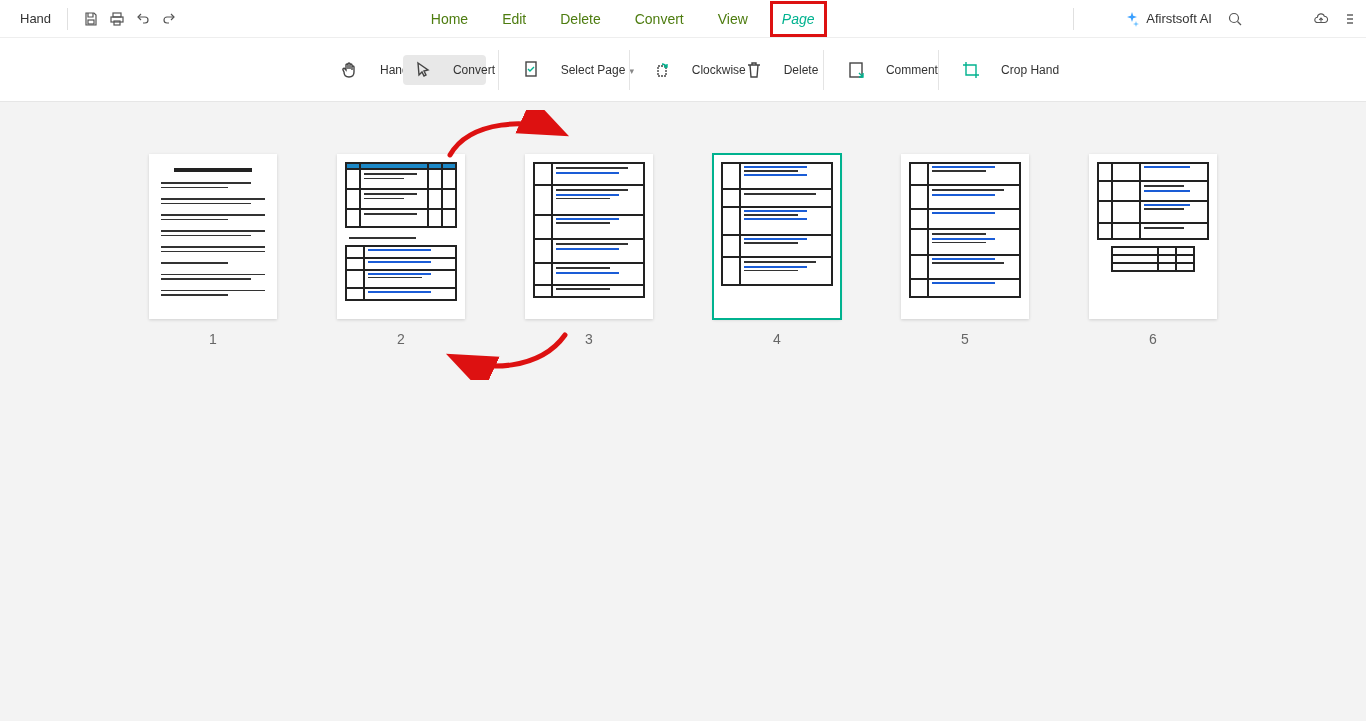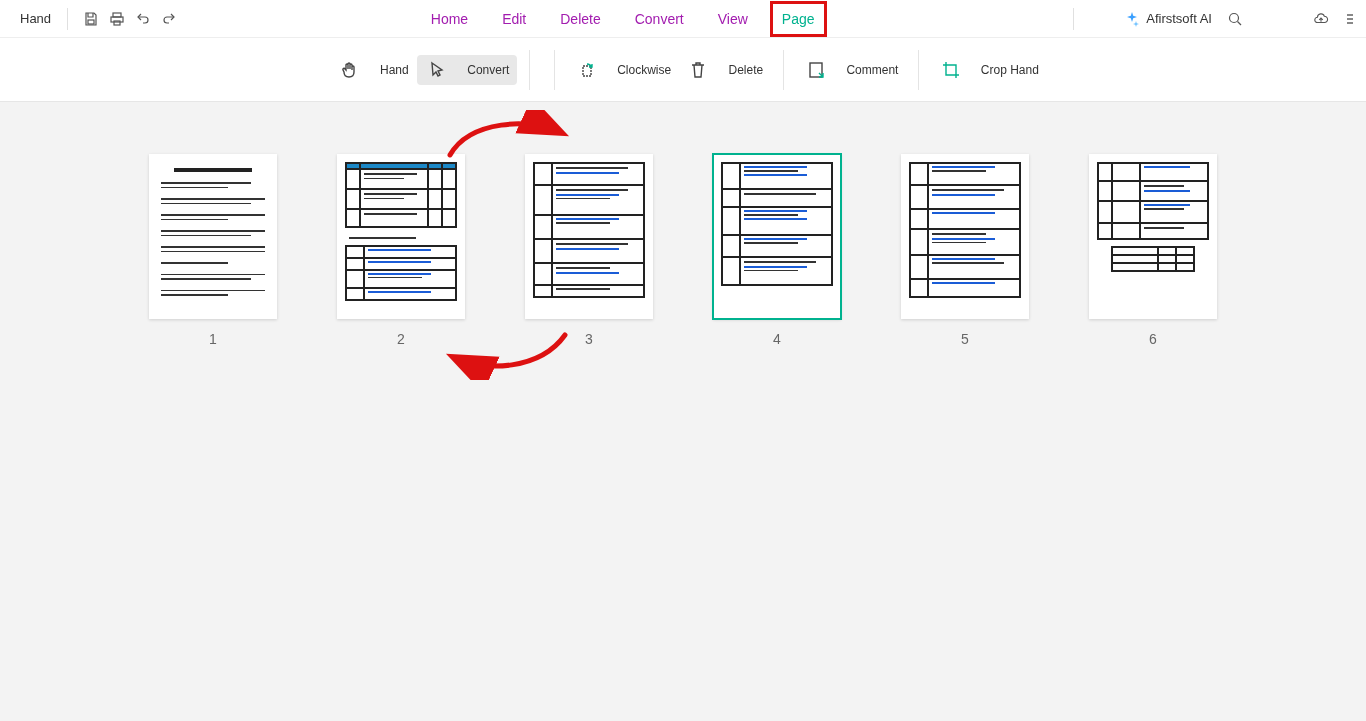--- a/index.html
+++ b/index.html
@@ -47,28 +47,29 @@
 .icon-btn svg { width: 16px; height: 16px; }
 
 .menu-tabs {
   display: flex;
   gap: 22px;
   margin-left: auto;
   margin-right: auto;
 }
 .menu-tab {
   font-size: 14px;
-  color: #a21caf;
+  color: #4d7c0f;
   padding: 4px 6px;
   cursor: pointer;
 }
 .menu-tab.highlighted {
   color: #00b28f;
   outline: 3px solid #d11;
   outline-offset: 3px;
+  font-style: italic;
 }
 
 .right-group {
   display: flex;
   align-items: center;
   gap: 10px;
   margin-left: 40px;
 }
 .ai-pill {
   display: flex;
@@ -295,20 +296,31 @@
   <div class="tool active">
     <span class="tool-icon">
       <svg viewBox="0 0 20 20" fill="none" stroke="currentColor" stroke-width="1.4">
         <path d="M5 3l10 7-4 1 2 4-2 1-2-4-3 3z"></path>
       </svg>
     </span>
     <span class="tool-label">Convert</span>
   </div>
   <div class="rsep"></div>
 
+  <div class="tool">
+    <span class="tool-icon">
+      <svg viewBox="0 0 20 20" fill="none" stroke="currentColor" stroke-width="1.4">
+        <rect x="5" y="2" width="10" height="14"></rect>
+          <path stroke="#00b28f" d="M7 9l2 2 4-4"></path>
+      </svg>
+    </span>
+    <span class="tool-label">
+      <span>Select Page</span><span class="dropdown-caret">▾</span>
+    </span>
+  </div>
   <div class="rsep"></div>
 
   <div class="tool">
     <span class="tool-icon">
       <svg viewBox="0 0 20 20" fill="none" stroke="currentColor" stroke-width="1.4">
         <rect x="6" y="6" width="8" height="10" stroke-dasharray="2 1"></rect>
           <path stroke="#00b28f" d="M10 4a6 6 0 0 1 5 3M15 4v3h-3"></path>
       </svg>
     </span>
     <span class="tool-label">Clockwise</span>

